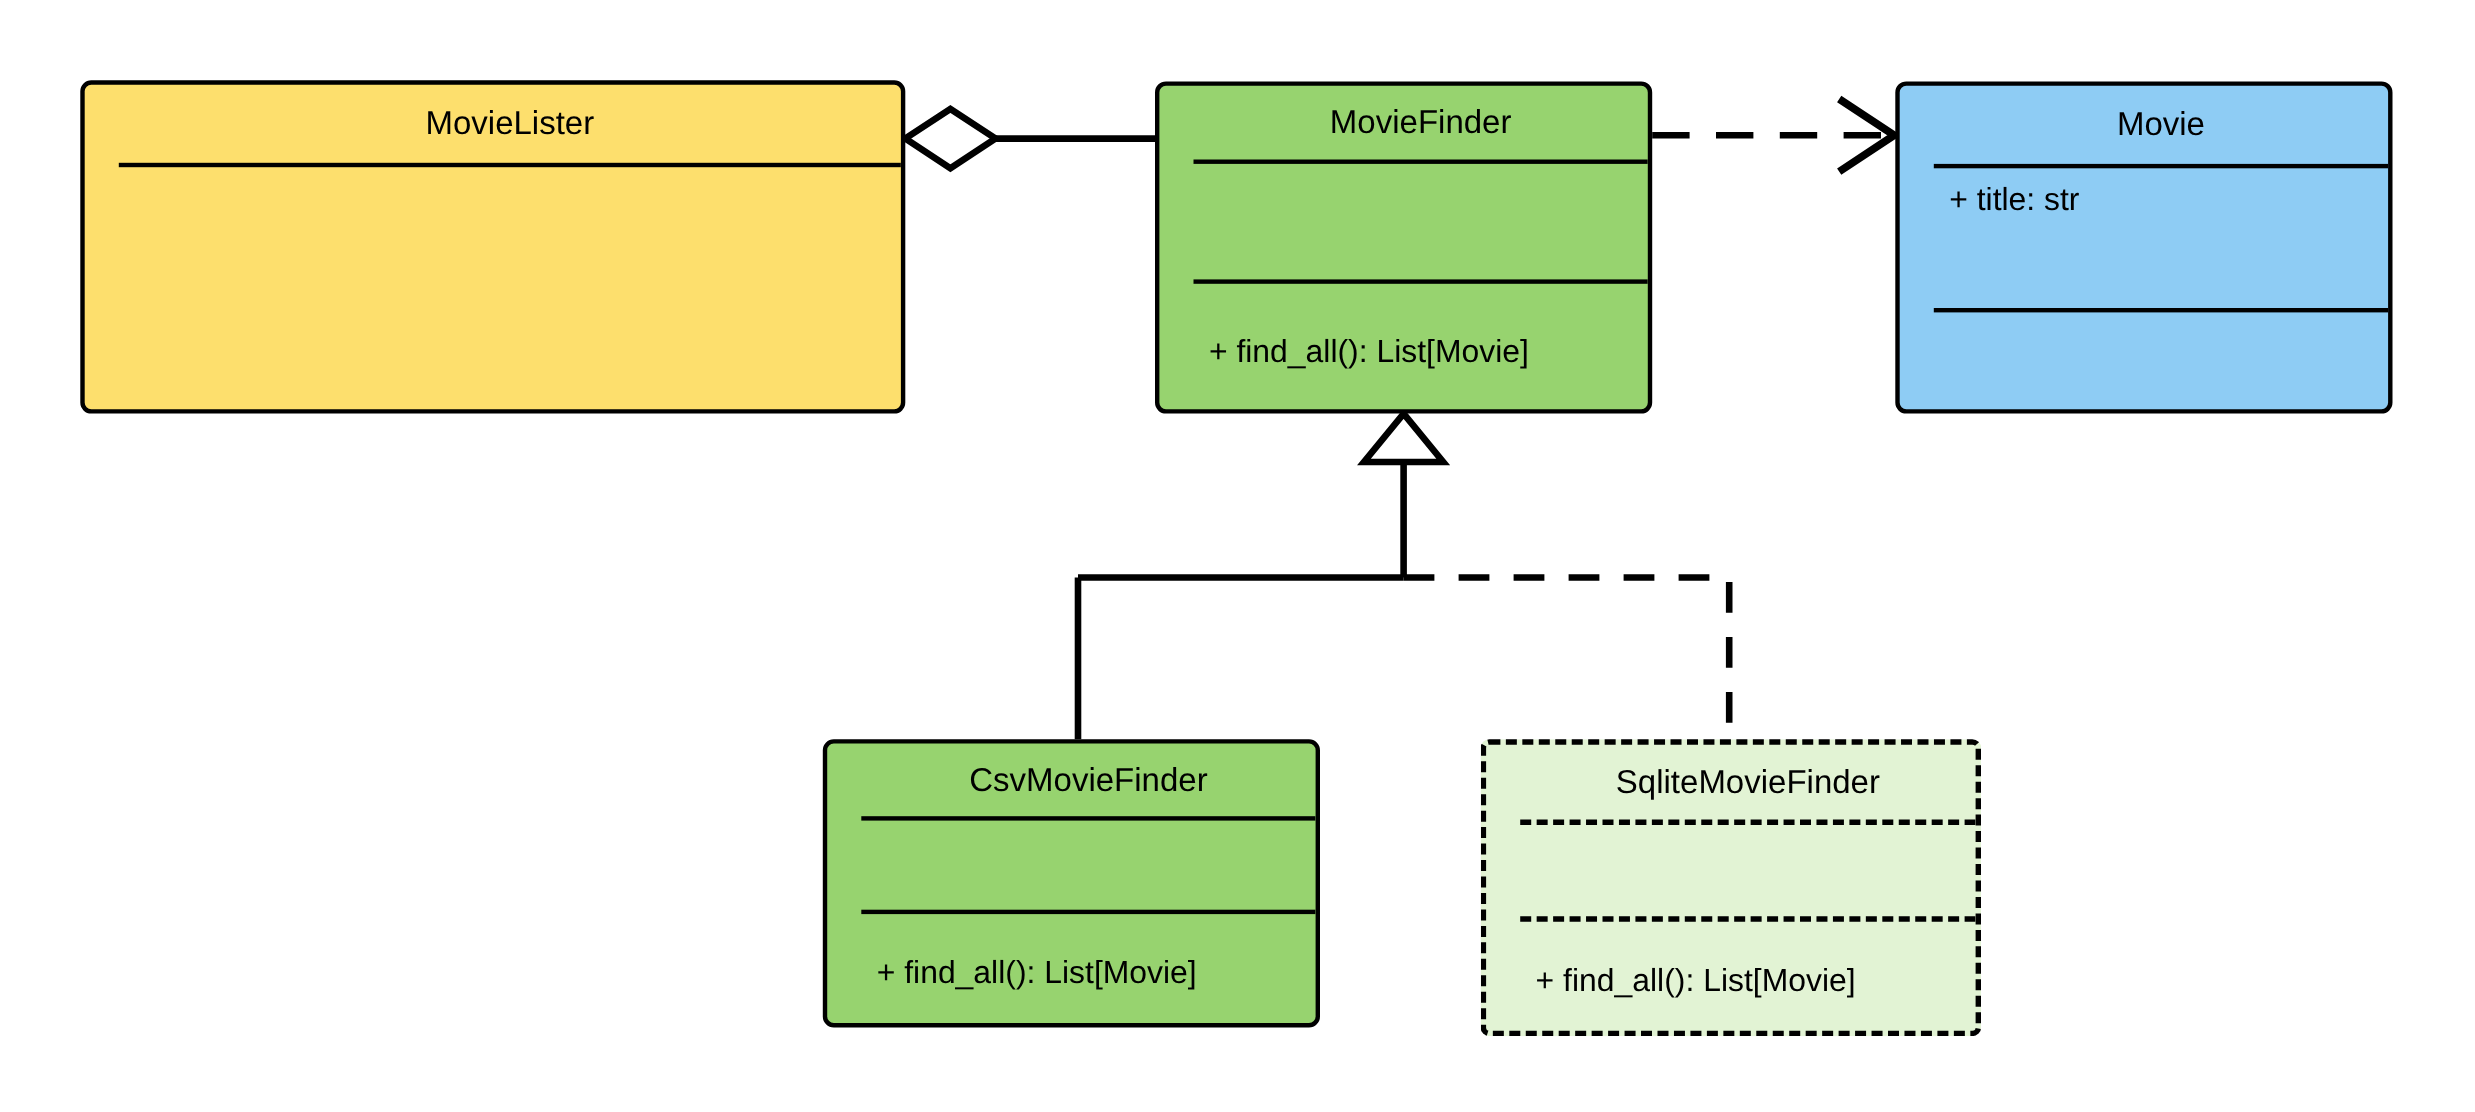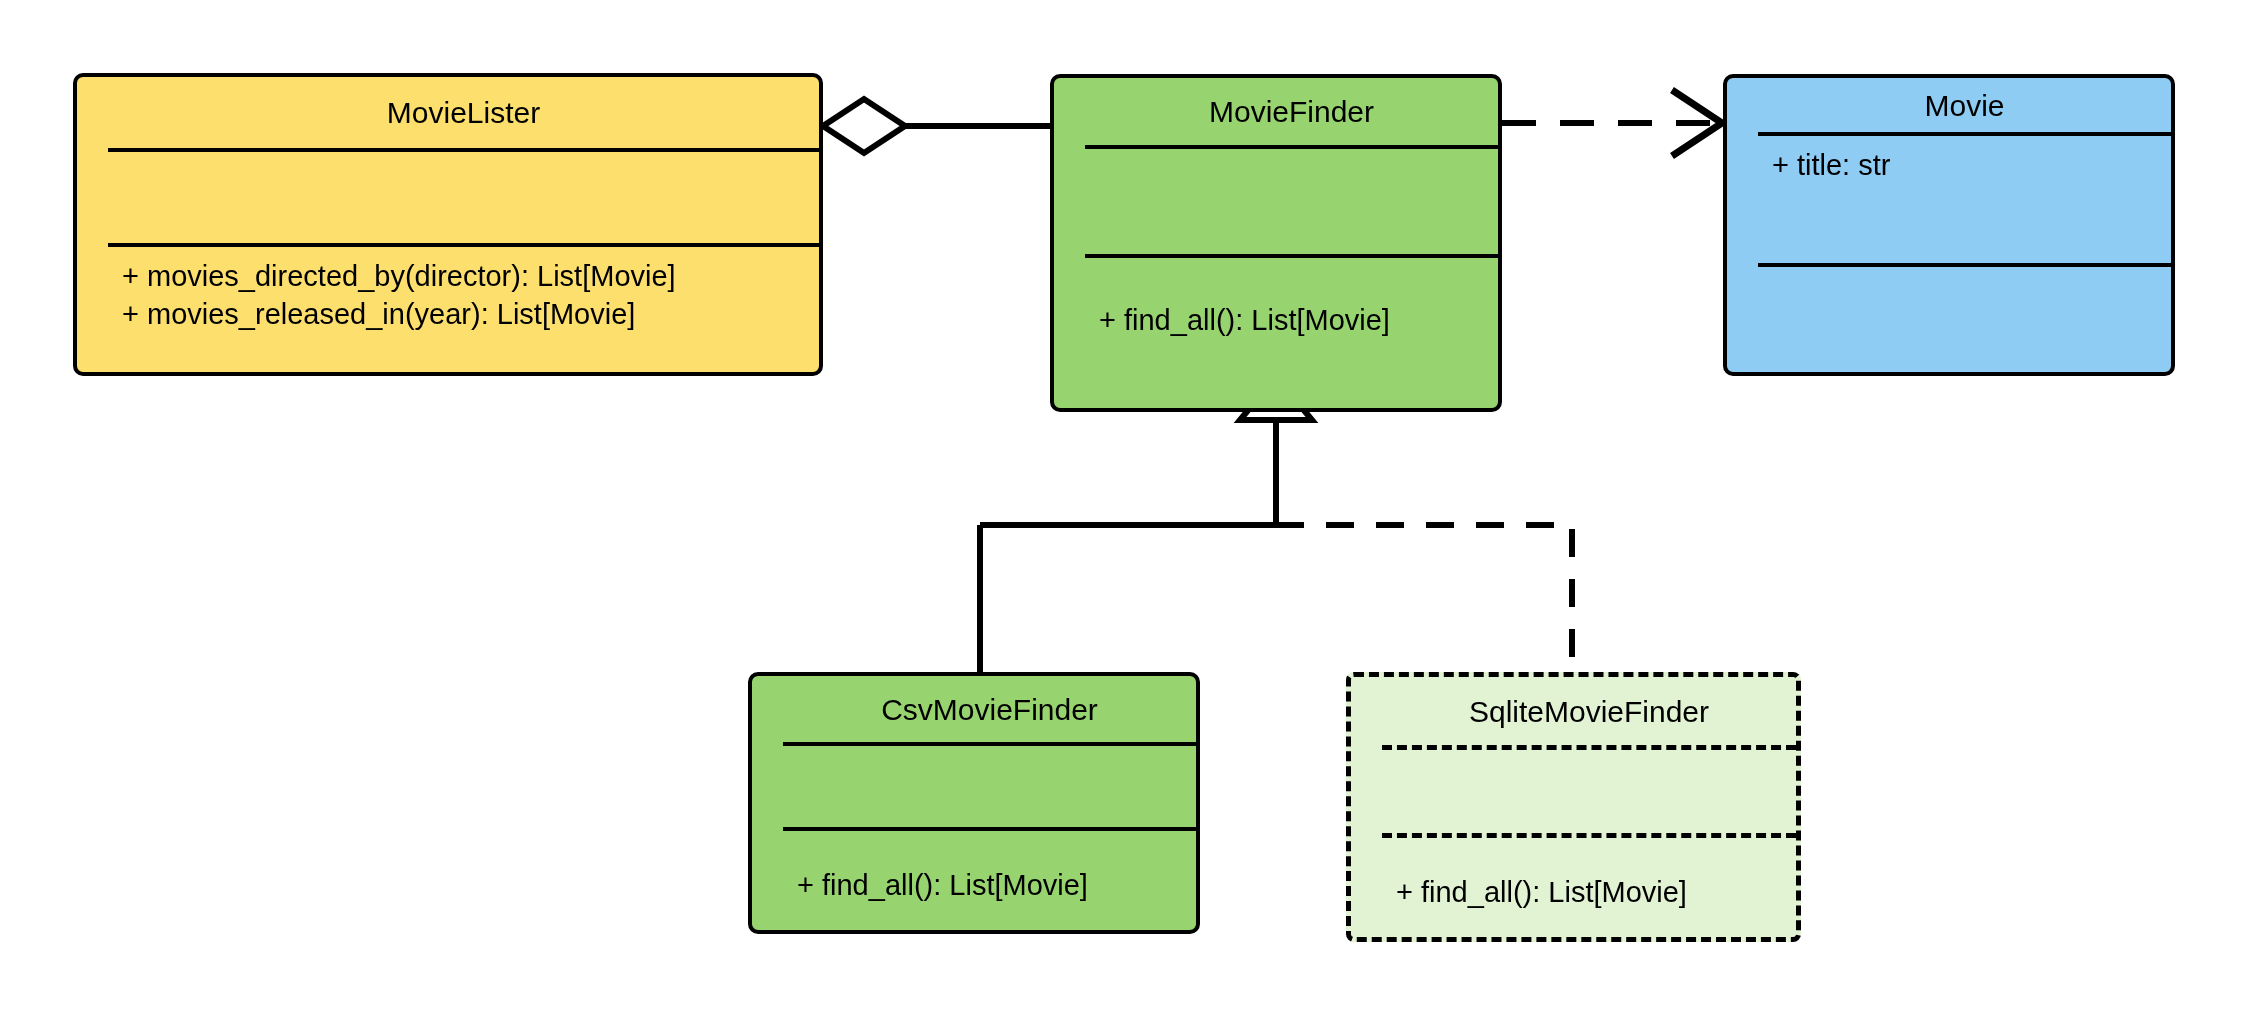--- a/index.html
+++ b/index.html
@@ -80,27 +80,27 @@
   .empty-comp {
     
   }
 
   
   #box-movielister      { left: 73px;   top: 73px;  width: 750px; height: 303px; background: #FDDF6D; }
   #box-movielister .c1  { height: 71px; }
   #box-movielister .c2  { height: 95px; }
   #box-movielister .c3  { height: 129px; }
 
-  #box-moviefinder      { left: 1050px; top: 74px;  width: 452px; height: 338px; background: #97D36F; }
+  #box-moviefinder      { left: 1050px; top: 74px;  width: 452px; height: 302px; background: #97D36F; }
   #box-moviefinder .c1  { height: 67px; }
   #box-moviefinder .c2  { height: 109px; }
   #box-moviefinder .c3  { height: 118px; }
 
   #box-movie            { left: 1723px; top: 74px;  width: 452px; height: 302px; background: #8ECCF4; }
-  #box-movie .c1        { height: 54px; }
+  #box-movie .c1        { height: 71px; }
   #box-movie .c2        { height: 131px; }
   #box-movie .c3        { height: 92px; }
 
   #box-csvmoviefinder     { left: 748px;  top: 672px; width: 452px; height: 262px; background: #97D36F; }
   #box-csvmoviefinder .c1 { height: 66px; }
   #box-csvmoviefinder .c2 { height: 85px; }
   #box-csvmoviefinder .c3 { height: 103px; }
 
   #box-sqlitemoviefinder     { left: 1346px; top: 672px; width: 455px; height: 270px; background: #E2F3D4; justify-content: flex-end; }
   #box-sqlitemoviefinder .c1 { height: 68px; }
@@ -138,24 +138,20 @@
     <g>
       <polyline points="1276,525 1572,525 1572,672" fill="none" stroke="#000000" stroke-width="6" stroke-dasharray="28 22"></polyline>
     </g>
   </svg>
 
   <div class="uml-class" id="box-movielister">
     <div class="compartment c1 comp-name">
       <span class="class-title">MovieLister</span>
     </div>
     <div class="compartment c2 empty-comp"></div>
-    <div class="compartment c3 members">
-      <div class="member">+ movies_directed_by(director): List[Movie]</div>
-      <div class="member">+ movies_released_in(year): List[Movie]</div>
-    </div>
   </div>
 
   <div class="uml-class" id="box-moviefinder">
     <div class="compartment c1 comp-name">
       <span class="class-title">MovieFinder</span>
     </div>
     <div class="compartment c2 empty-comp"></div>
     <div class="compartment c3 members bottom-align">
       <div class="member">+ find_all(): List[Movie]</div>
     </div>

